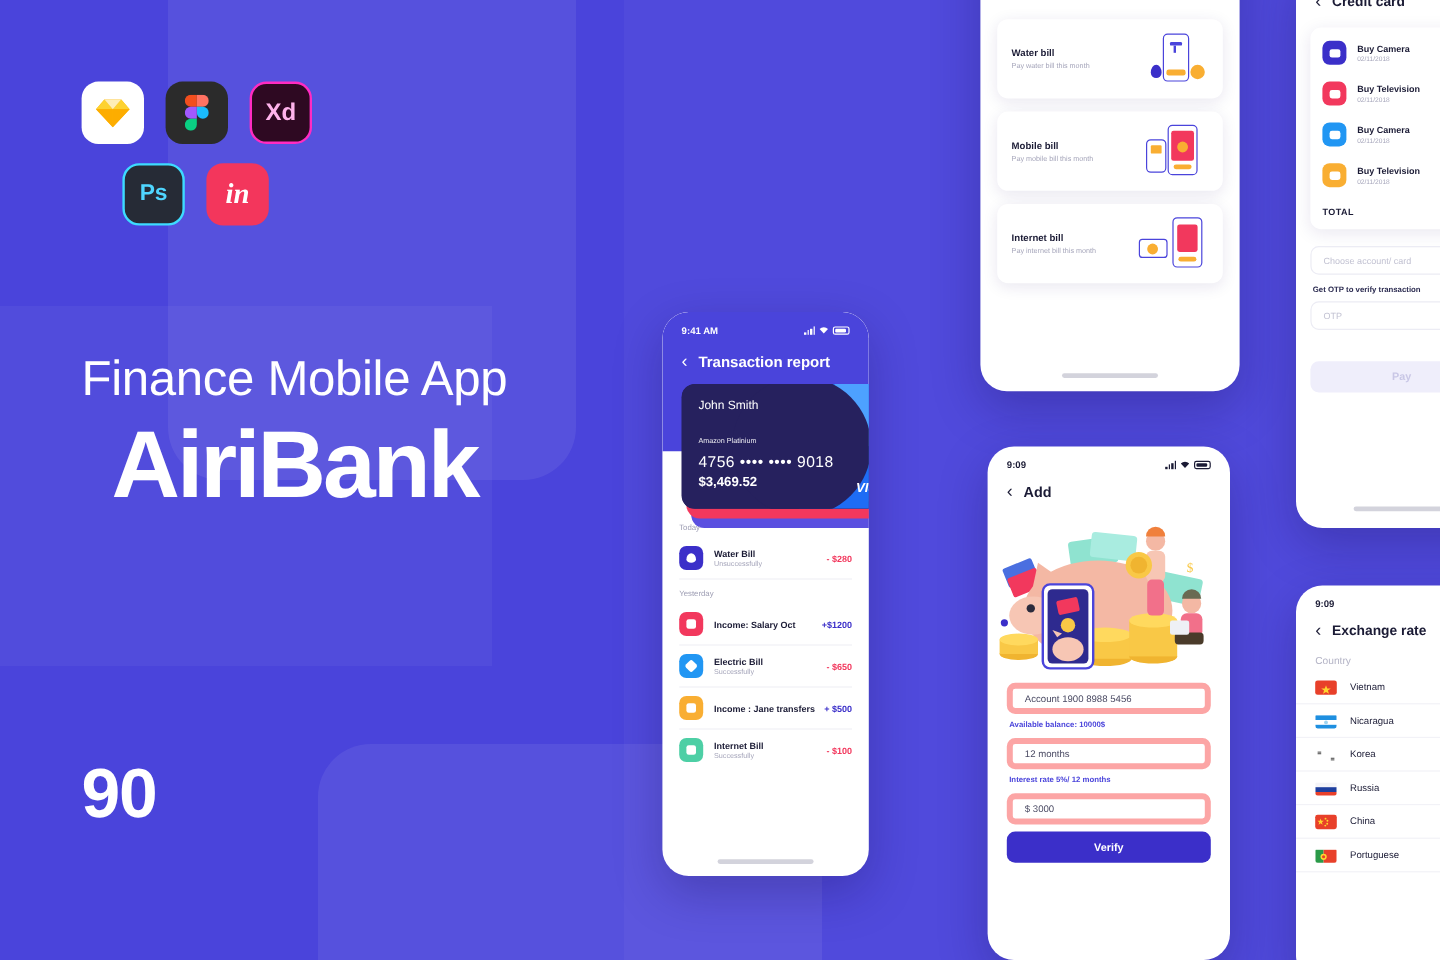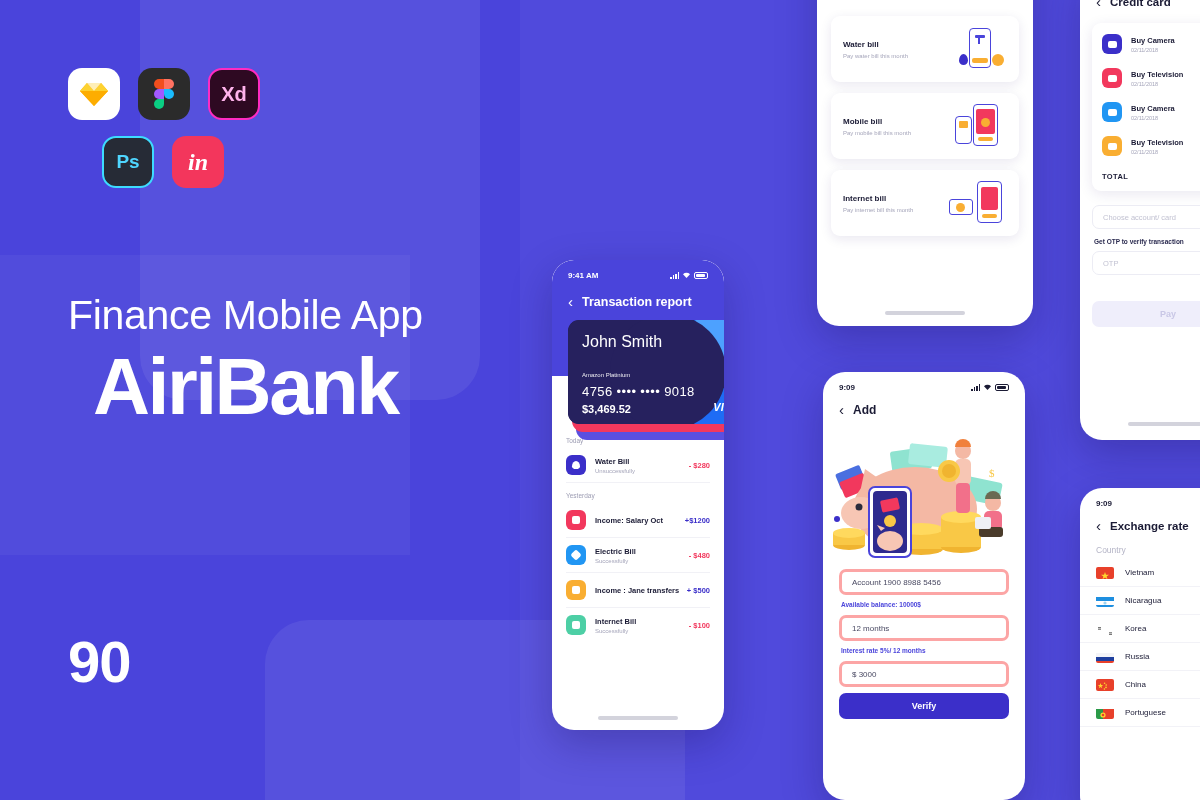--- a/index.html
+++ b/index.html
@@ -74,21 +74,21 @@
   .card-shadow1 { position: absolute; left: 4px; top: 98px; right: 4px; height: 14px; background: #f2385d; border-radius: 0 0 11px 11px; }
   .credit-card {
     position: relative; height: 104px; border-radius: 11px;
     background: #26215e; overflow: hidden; color: #fff;
   }
   .cc-blue { position: absolute; right: 0; top: 0; width: 86px; height: 104px; background: #1e6cf5; border-radius: 0 11px 11px 0; }
   .cc-blue::after { content:''; position:absolute; right:-12px; top:-20px; width:72px; height:72px; border-radius:50%; background:#4da1ff; }
   .cc-dark { position: absolute; left: 0; top: 0; width: 124px; height: 104px; background: #26215e; border-radius: 11px 0 0 11px; }
   .cc-dark::after { content:''; position:absolute; right:-34px; top:-6px; width:116px; height:116px; border-radius:50%; background:#26215e; }
   .cc-body { position: relative; z-index: 3; padding: 13px 14px; }
-  .cc-name { font-size: 16px; font-weight: 500; }
+  .cc-name { font-size: 10px; font-weight: 500; }
   .cc-type { font-size: 6px; margin-top: 21px; opacity: .92; }
   .cc-num { font-size: 13px; margin-top: 6px; letter-spacing: .4px; }
   .cc-amt { font-size: 11px; font-weight: bold; margin-top: 4px; }
   .cc-visa { position: absolute; right: 13px; bottom: 11px; z-index: 4; font-size: 11px; font-weight: bold; font-style: italic; }
   .tx-list { position: absolute; left: 0; right: 0; top: 168px; bottom: 0; padding: 0 14px; }
   .tx-group { font-size: 6.5px; color: #9d9db3; margin: 9px 0 4px; }
   .tx-row { display: flex; align-items: center; padding: 7px 0; border-bottom: 1px solid #f1f1f6; }
   .tx-ico { width: 20px; height: 20px; border-radius: 6px; flex: 0 0 20px; display:flex; align-items:center; justify-content:center; }
   .tx-ico span { width: 8px; height: 8px; background:#fff; border-radius:2px; display:block; }
   .tx-mid { flex: 1; padding-left: 9px; }
@@ -115,21 +115,21 @@
   
   #phone-add {
     left: 823px; top: 372px; width: 202px; height: 428px;
     border-radius: 22px; background: #fff;
   }
   #phone-add .statusbar { color: #1b1b35; height: 22px; padding-top: 8px; }
   #phone-add .navbar { color: #1b1b35; font-size: 12px; font-weight: bold; padding: 8px 16px 0; }
   .piggy-art { height: 148px; position: relative; margin-top: 4px; }
   .add-form { padding: 0 16px; }
   .fld {
-    border: 3px solid #fca5a5; border-radius: 7px; height: 26px; display:flex; align-items:center;
+    border: 5px solid #fca5a5; border-radius: 7px; height: 26px; display:flex; align-items:center;
     padding: 0 10px; font-size: 8px; color: #4a4a63; margin-bottom: 6px; background:#fff;
   }
   .fld-note { font-size: 6.5px; font-weight: bold; color: #4a44db; margin: 0 0 7px 2px; }
   .verify-btn {
     height: 26px; border-radius: 7px; background:#3b2fc9; color:#fff;
     display:flex; align-items:center; justify-content:center; font-size:9px; font-weight:bold; margin-top:4px;
   }
 
   
   #phone-credit {
@@ -370,21 +370,21 @@
       <div class="tx-amt" style="color:#3b2fc9">+$1200</div>
     </div>
     <div class="tx-row">
       <div class="tx-ico" style="background:#2196f3">
           <span style="transform:rotate(45deg)"></span>
         </div>
       <div class="tx-mid">
         <div class="tx-title">Electric Bill</div>
         <div class="tx-sub">Successfully</div>
       </div>
-      <div class="tx-amt" style="color:#f2385d">- $480</div>
+      <div class="tx-amt" style="color:#f2385d">- $650</div>
     </div>
     <div class="tx-row">
       <div class="tx-ico" style="background:#f9ae32">
           <span></span>
         </div>
       <div class="tx-mid">
         <div class="tx-title">Income : Jane transfers</div>
       </div>
       <div class="tx-amt" style="color:#3b2fc9">+ $500</div>
     </div>

